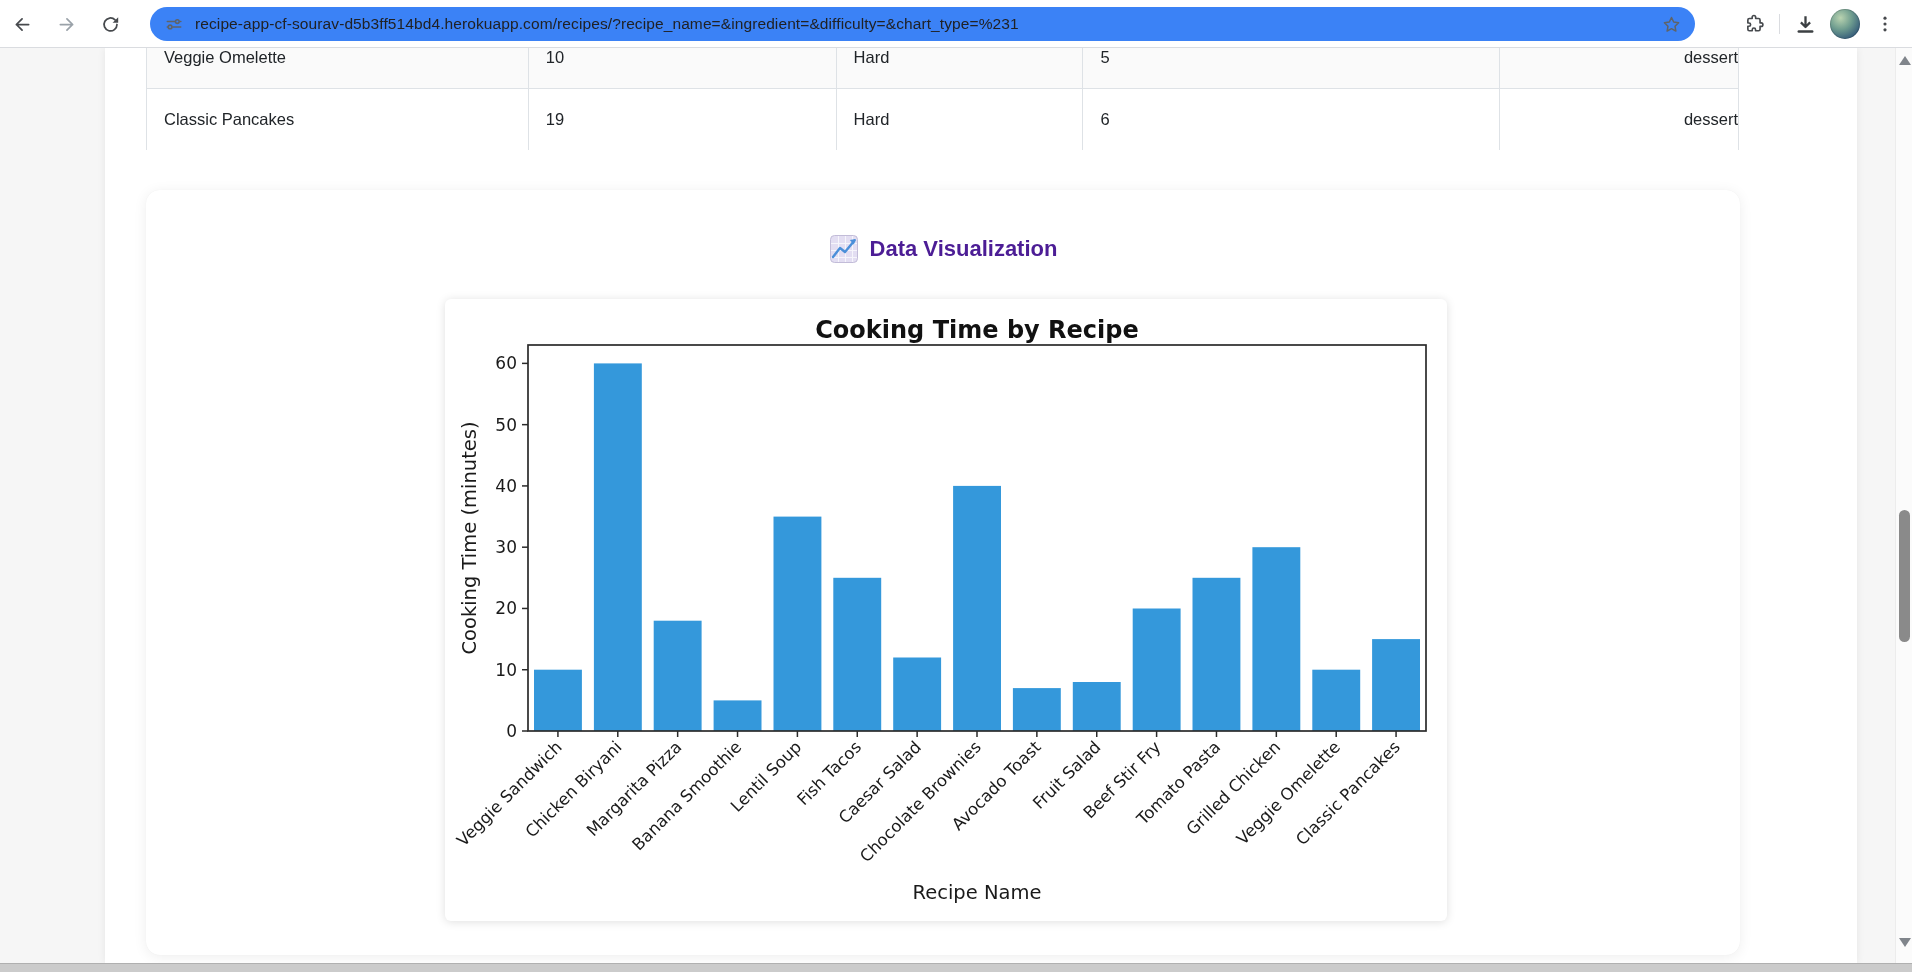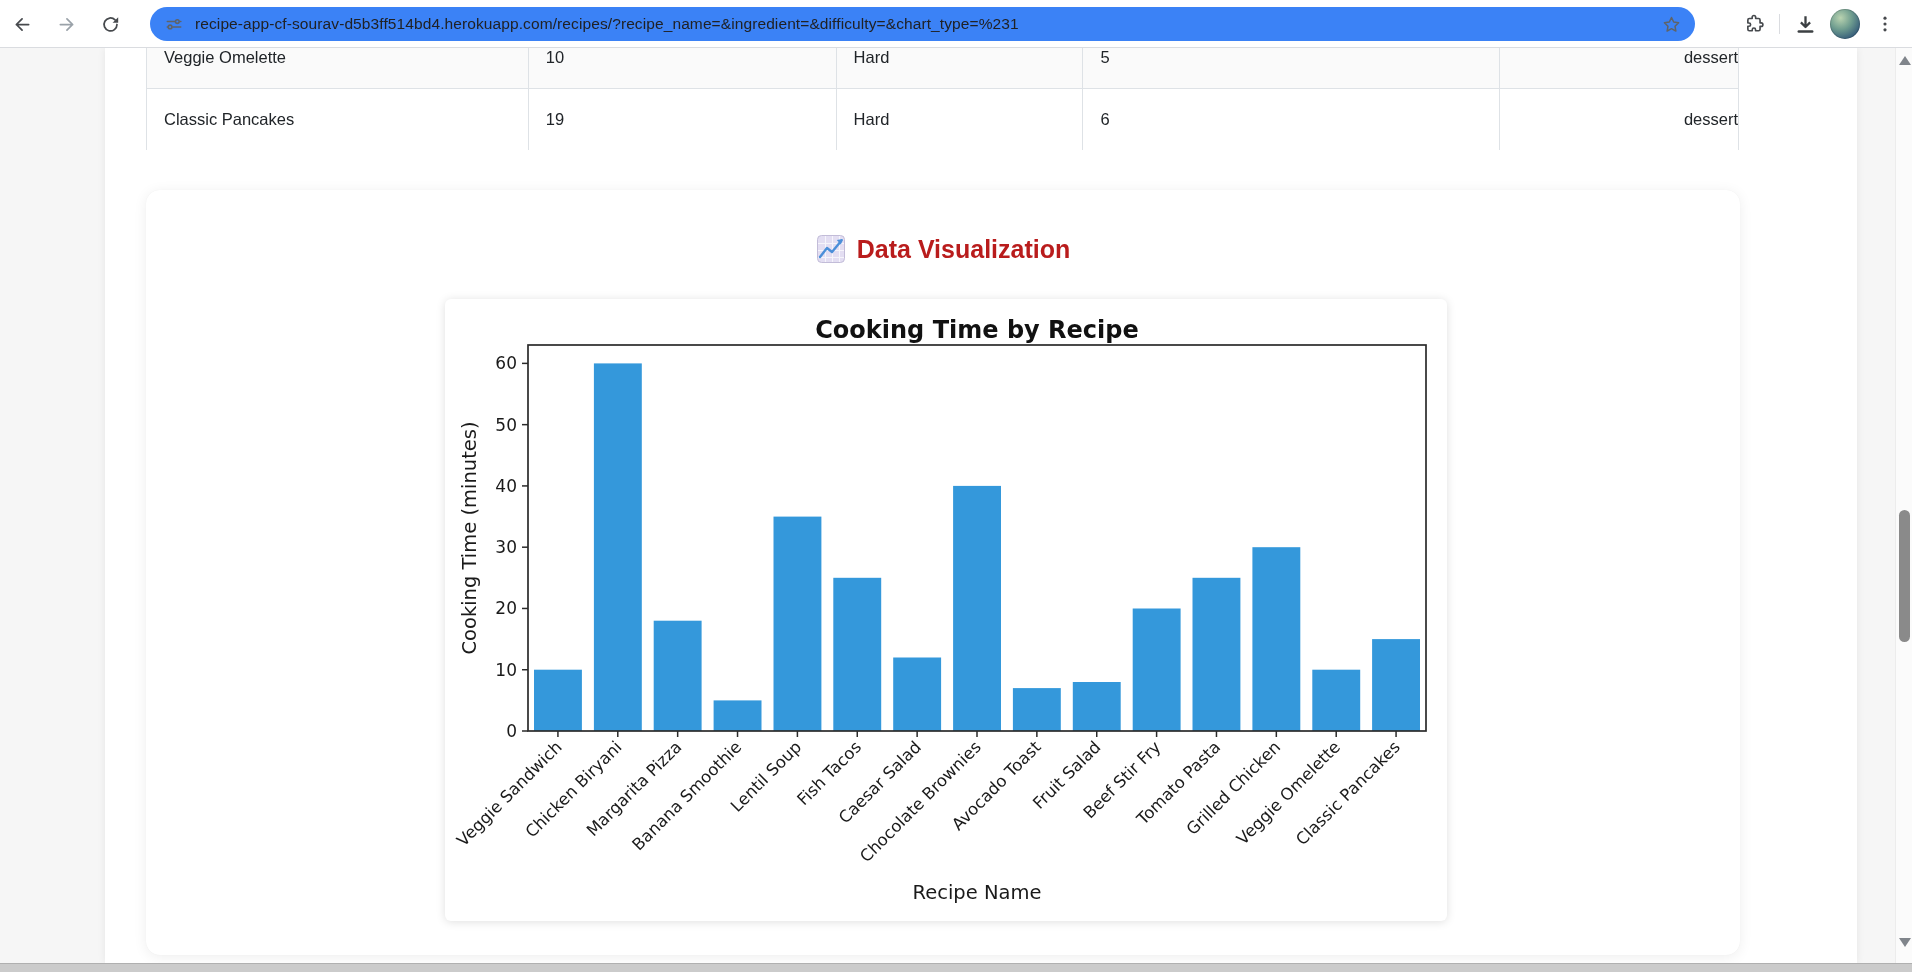--- a/index.html
+++ b/index.html
@@ -40,21 +40,21 @@
                      vertical-align:middle; }
   table.recipes tr:first-child { background:#fafafa; }
   td.c0{width:382px;} td.c1{width:308px;} td.c2{width:247px;} td.c3{width:417px;} td.c4{width:239px;text-align:right;}
 
   
   .viz-card { position:absolute; left:146px; top:190px; width:1594px; height:765px;
               background:#ffffff; border-radius:14px;
               box-shadow:0 2px 14px rgba(0,0,0,.07), 0 0 1px rgba(0,0,0,.06); }
   .viz-heading { position:absolute; left:0; top:44px; width:100%; display:flex;
                  align-items:center; justify-content:center; gap:11px;
-                 font-size:25px; font-weight:bold; color:#b91c1c; }
+                 font-size:22px; font-weight:bold; color:#4c1d95; }
   .viz-heading svg { width:30px; height:30px; }
   .chart-box { position:absolute; left:299px; top:109px; width:1002px; height:622px;
                background:#ffffff; border-radius:6px;
                box-shadow:0 1px 10px rgba(0,0,0,.13); }
   .chart-box svg { display:block; }
 
   
   .vscroll { position:absolute; right:0; top:48px; width:17px; height:915px;
              background:#fbfbfb; border-left:1px solid #ececec; z-index:60; }
   .scroll-arrow { position:absolute; left:3px; width:0; height:0; cursor:pointer; }

